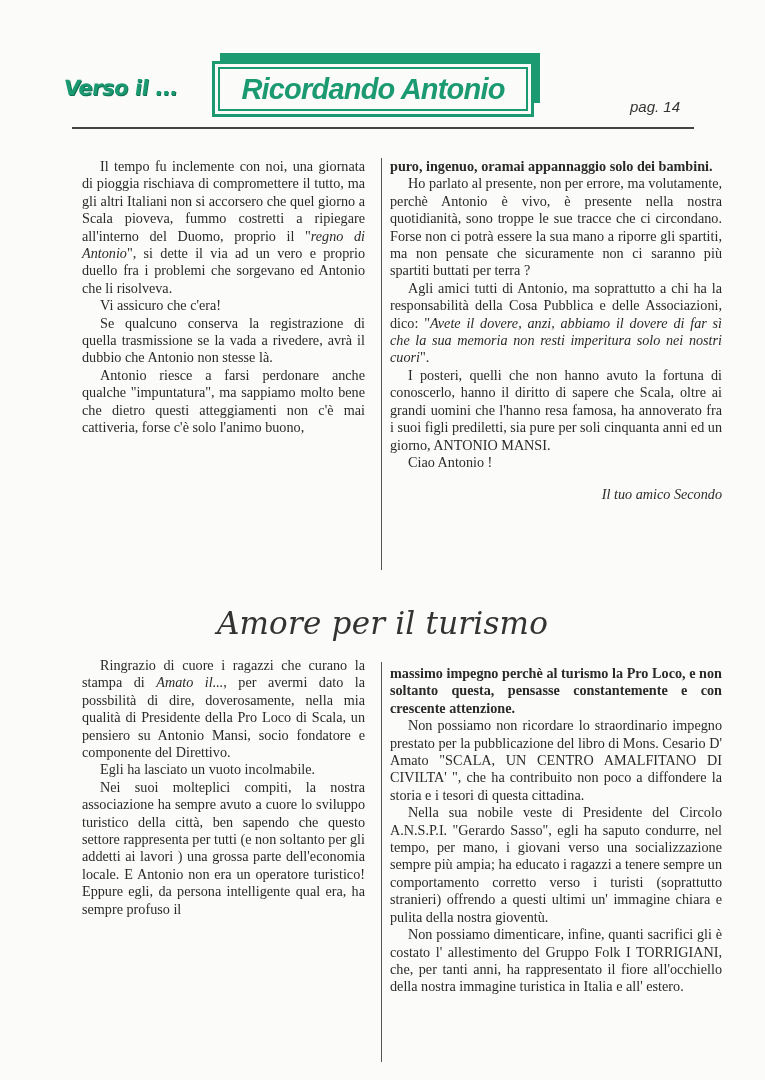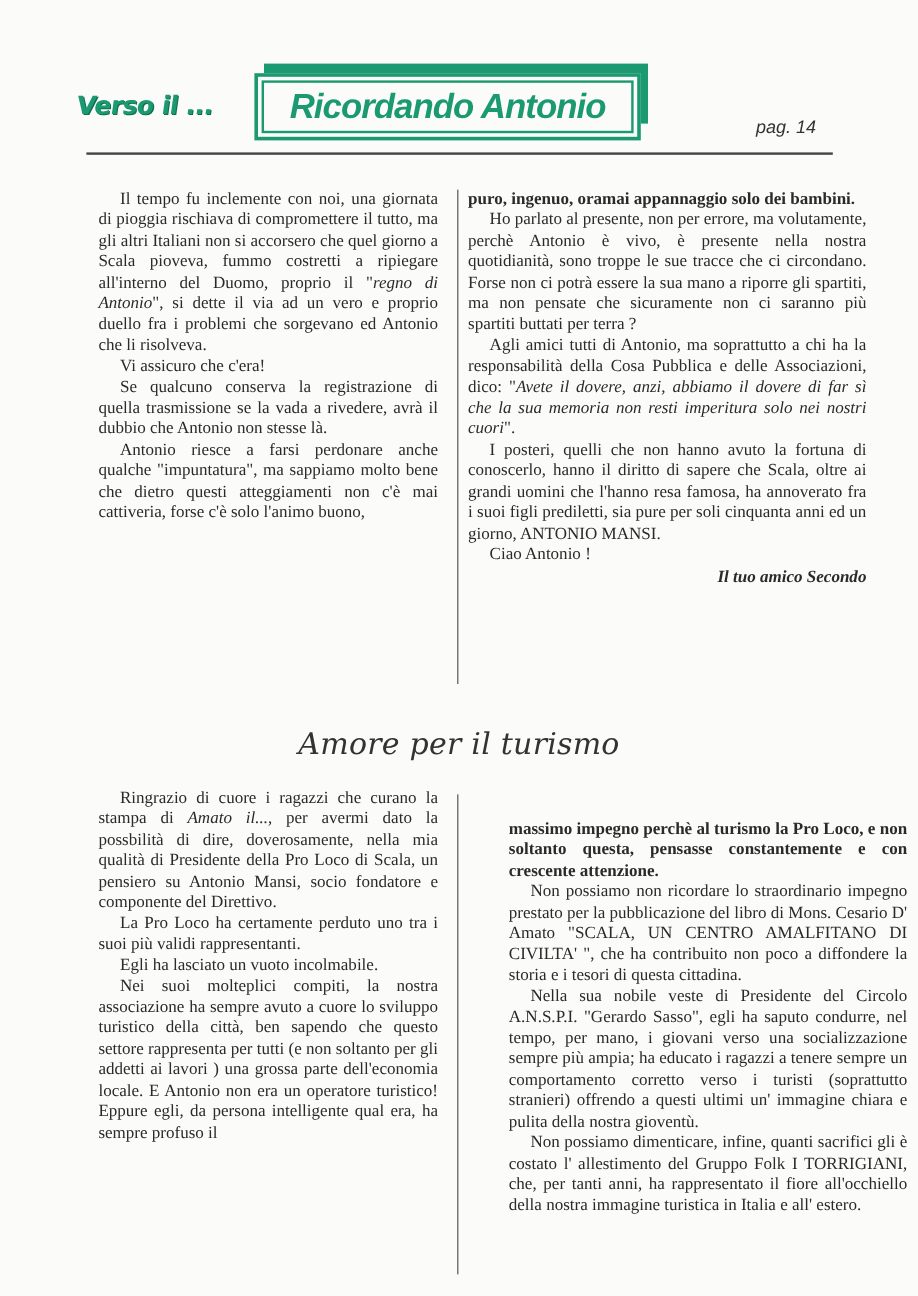--- a/index.html
+++ b/index.html
@@ -36,30 +36,30 @@
   }
   .rule {
     position: absolute; left: 72px; top: 127px; width: 622px; height: 2px; background: #444;
   }
   .col {
     position: absolute; font-size: 14.2px; line-height: 17.4px; text-align: justify;
   }
   .col p { margin: 0; text-indent: 18px; }
   .col p.noind { text-indent: 0; font-weight: bold; }
   .col .it { font-style: italic; }
-  .col .sig { text-align: right; font-style: italic; font-weight: bold; text-indent: 0; margin-top: 2px; }
+  .col .sig { text-align: right; font-style: italic; font-weight: normal; text-indent: 0; margin-top: 15px; }
   .col1 { left: 82px; top: 158px; width: 283px; }
   .col2 { left: 390px; top: 158px; width: 332px; }
   .col3 { left: 82px; top: 657px; width: 283px; }
-  .col4 { left: 390px; top: 683px; width: 332px; margin-left: 34px; }
+  .col4 { left: 390px; top: 665px; width: 332px; }
   .vsep1 { position: absolute; left: 381px; top: 158px; width: 1px; height: 412px; background: #555; }
   .vsep2 { position: absolute; left: 381px; top: 662px; width: 1px; height: 400px; background: #555; }
   .section-title {
     position: absolute; left: 0; width: 765px; top: 605px; text-align: center;
-    font-family: "DejaVu Serif", serif; font-style: italic; font-size: 25px; color: #333;
+    font-family: "DejaVu Serif", serif; font-style: italic; font-size: 31px; color: #333;
     letter-spacing: 0.2px;
   }
 </style>
 </head>
 <body>
 
 <div class="logo-verso">Verso il ...</div>
 
 <div class="title-box-shadow"></div>
 <div class="title-box">
@@ -84,21 +84,20 @@
   <p><span>Agli amici tutti di Antonio, ma soprattutto a chi ha la responsabilità della Cosa Pubblica e delle Associazioni, dico: "</span><span class="it">Avete il dovere, anzi, abbiamo il dovere di far sì che la sua memoria non resti imperitura solo nei nostri cuori</span><span>".</span></p>
   <p>I posteri, quelli che non hanno avuto la fortuna di conoscerlo, hanno il diritto di sapere che Scala, oltre ai grandi uomini che l'hanno resa famosa, ha annoverato fra i suoi figli prediletti, sia pure per soli cinquanta anni ed un giorno, ANTONIO MANSI.</p>
   <p>Ciao Antonio !</p>
   <p class="sig">Il tuo amico Secondo</p>
 </div>
 
 <div class="section-title">Amore per il turismo</div>
 
 <div class="col col3">
   <p><span>Ringrazio di cuore i ragazzi che curano la stampa di </span><span class="it">Amato il...</span><span>, per avermi dato la possbilità di dire, doverosamente, nella mia qualità di Presidente della Pro Loco di Scala, un pensiero su Antonio Mansi, socio fondatore e componente del Direttivo.</span></p>
-  <p>La Pro Loco ha certamente perduto uno tra i suoi più validi rappresentanti.</p>
   <p>Egli ha lasciato un vuoto incolmabile.</p>
   <p>Nei suoi molteplici compiti, la nostra associazione ha sempre avuto a cuore lo sviluppo turistico della città, ben sapendo che questo settore rappresenta per tutti (e non soltanto per gli addetti ai lavori ) una grossa parte dell'economia locale. E Antonio non era un operatore turistico! Eppure egli, da persona intelligente qual era, ha sempre profuso il</p>
 </div>
 <div class="vsep2"></div>
 <div class="col col4">
   <p class="noind">massimo impegno perchè al turismo la Pro Loco, e non soltanto questa, pensasse constantemente e con crescente attenzione.</p>
   <p>Non possiamo non ricordare lo straordinario impegno prestato per la pubblicazione del libro di Mons. Cesario D' Amato "SCALA, UN CENTRO AMALFITANO DI CIVILTA' ", che ha contribuito non poco a diffondere la storia e i tesori di questa cittadina.</p>
   <p>Nella sua nobile veste di Presidente del Circolo A.N.S.P.I. "Gerardo Sasso", egli ha saputo condurre, nel tempo, per mano, i giovani verso una socializzazione sempre più ampia; ha educato i ragazzi a tenere sempre un comportamento corretto verso i turisti (soprattutto stranieri) offrendo a questi ultimi un' immagine chiara e pulita della nostra gioventù.</p>
   <p>Non possiamo dimenticare, infine, quanti sacrifici gli è costato l' allestimento del Gruppo Folk I TORRIGIANI, che, per tanti anni, ha rappresentato il fiore all'occhiello della nostra immagine turistica in Italia e all' estero.</p>
 </div>

